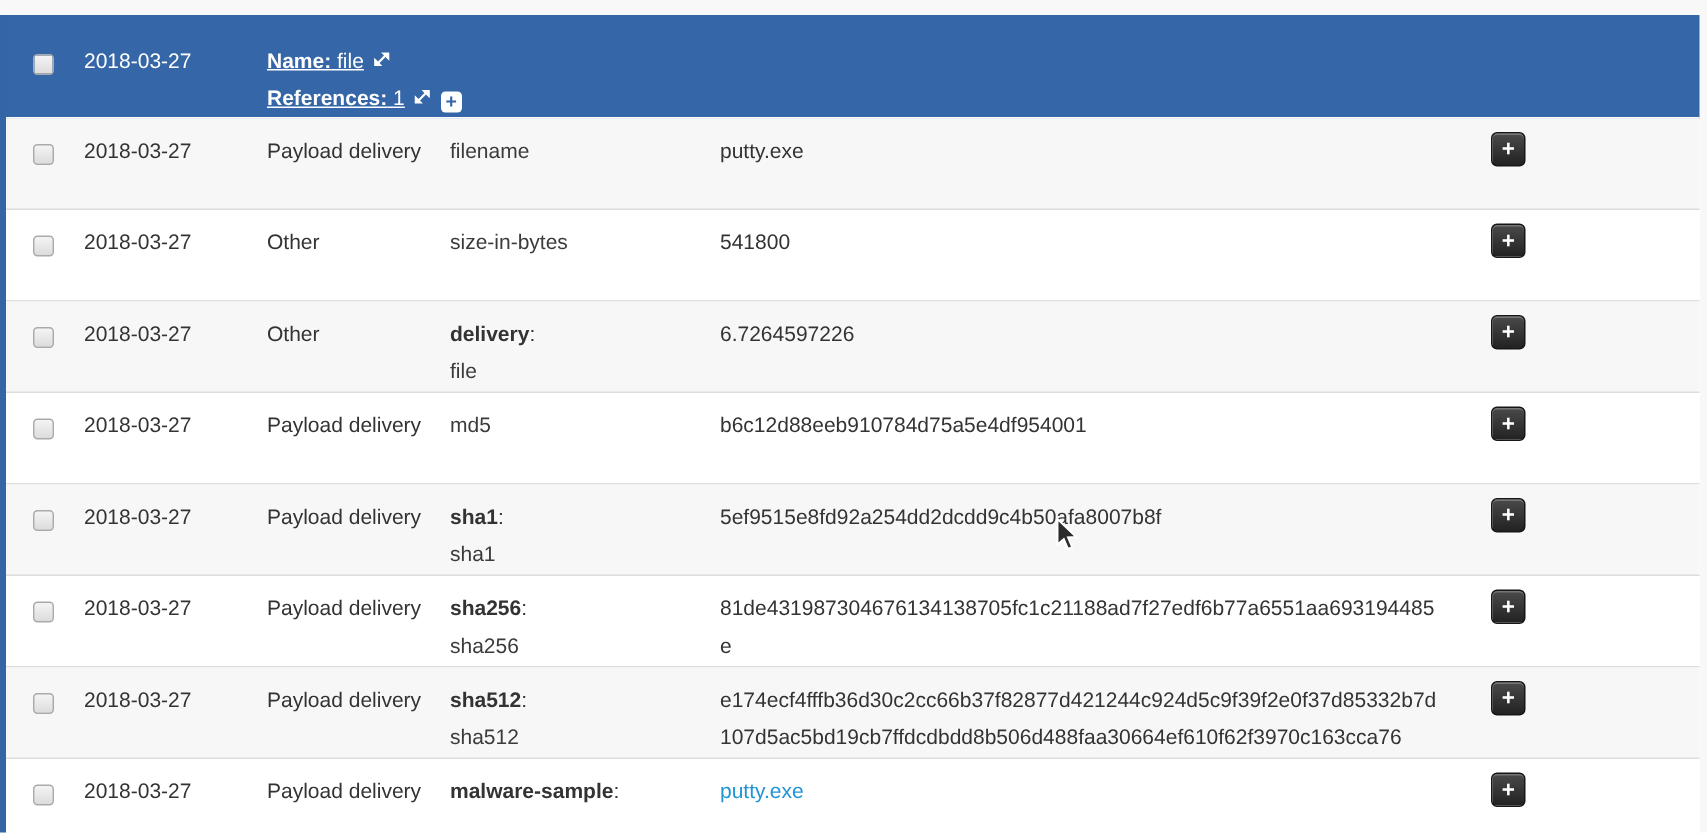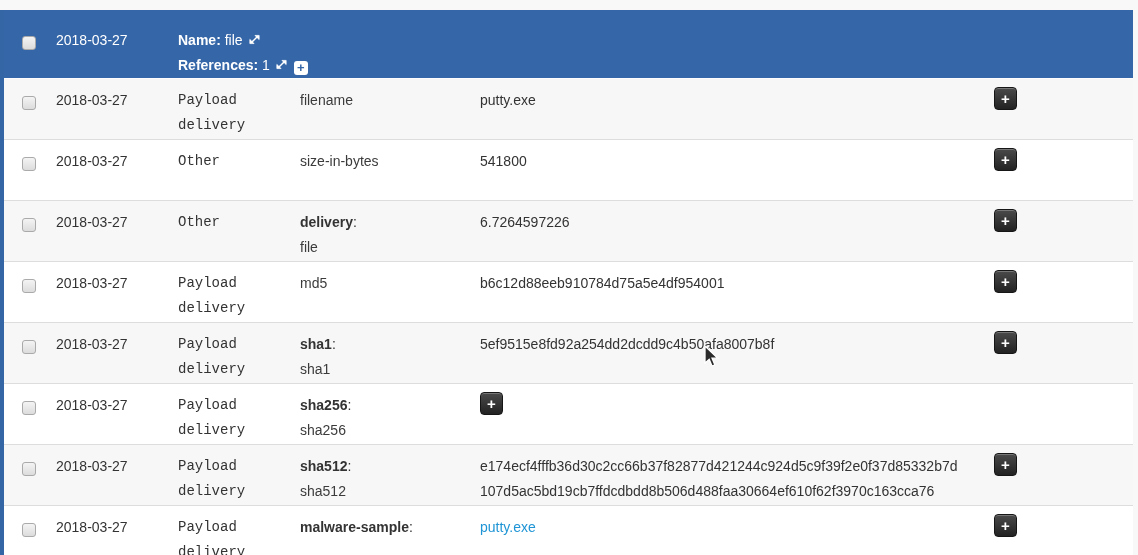--- a/index.html
+++ b/index.html
@@ -21,27 +21,27 @@
   
   .obj-header {
     background:#3566a7;
     color:#ffffff;
     min-height:60px;
     display:flex;
     align-items:flex-start;
     padding-top:9px;
     border-bottom:1px solid #fdfdfd;
   }
-  .obj-header .line { line-height:25px; }
+  .obj-header .line { line-height:25px;text-decoration:underline; }
   .obj-header b { font-weight:bold; }
   
   .cell { padding-top:9px; line-height:25px; }
   .c-check    { width:52px;  padding-left:18px; padding-top:11px; }
   .c-date     { width:122px; }
-  .c-category { width:122px;font-family:Liberation Mono, monospace; }
+  .c-category { width:122px; }
   .c-type     { width:180px; padding-right:10px; }
   .c-value    { width:514px; padding-right:36px; word-break:break-all; }
   .c-add      { flex:1; padding-top:8px; }
   
   .attr-row {
     display:flex;
     align-items:flex-start;
     min-height:61px;
     border-bottom:1px solid #dddddd;
   }
@@ -220,20 +220,23 @@
   <div class="attr-row even">
     <div class="cell c-check">
       <span class="checkbox"></span>
     </div>
     <div class="cell c-date">2018-03-27</div>
     <div class="cell c-category">Payload delivery</div>
     <div class="cell c-type">
       <div class="rel-line"><span>sha256</span><span class="colon">:</span></div>
       <div class="type-name">sha256</div>
     </div>
+    <div class="cell c-value">
+      <span>81de431987304676134138705fc1c21188ad7f27edf6b77a6551aa693194485e</span>
+    </div>
     <div class="cell c-add">
       <button class="add-btn">+</button>
     </div>
   </div>
 
   <div class="attr-row odd">
     <div class="cell c-check">
       <span class="checkbox"></span>
     </div>
     <div class="cell c-date">2018-03-27</div>

